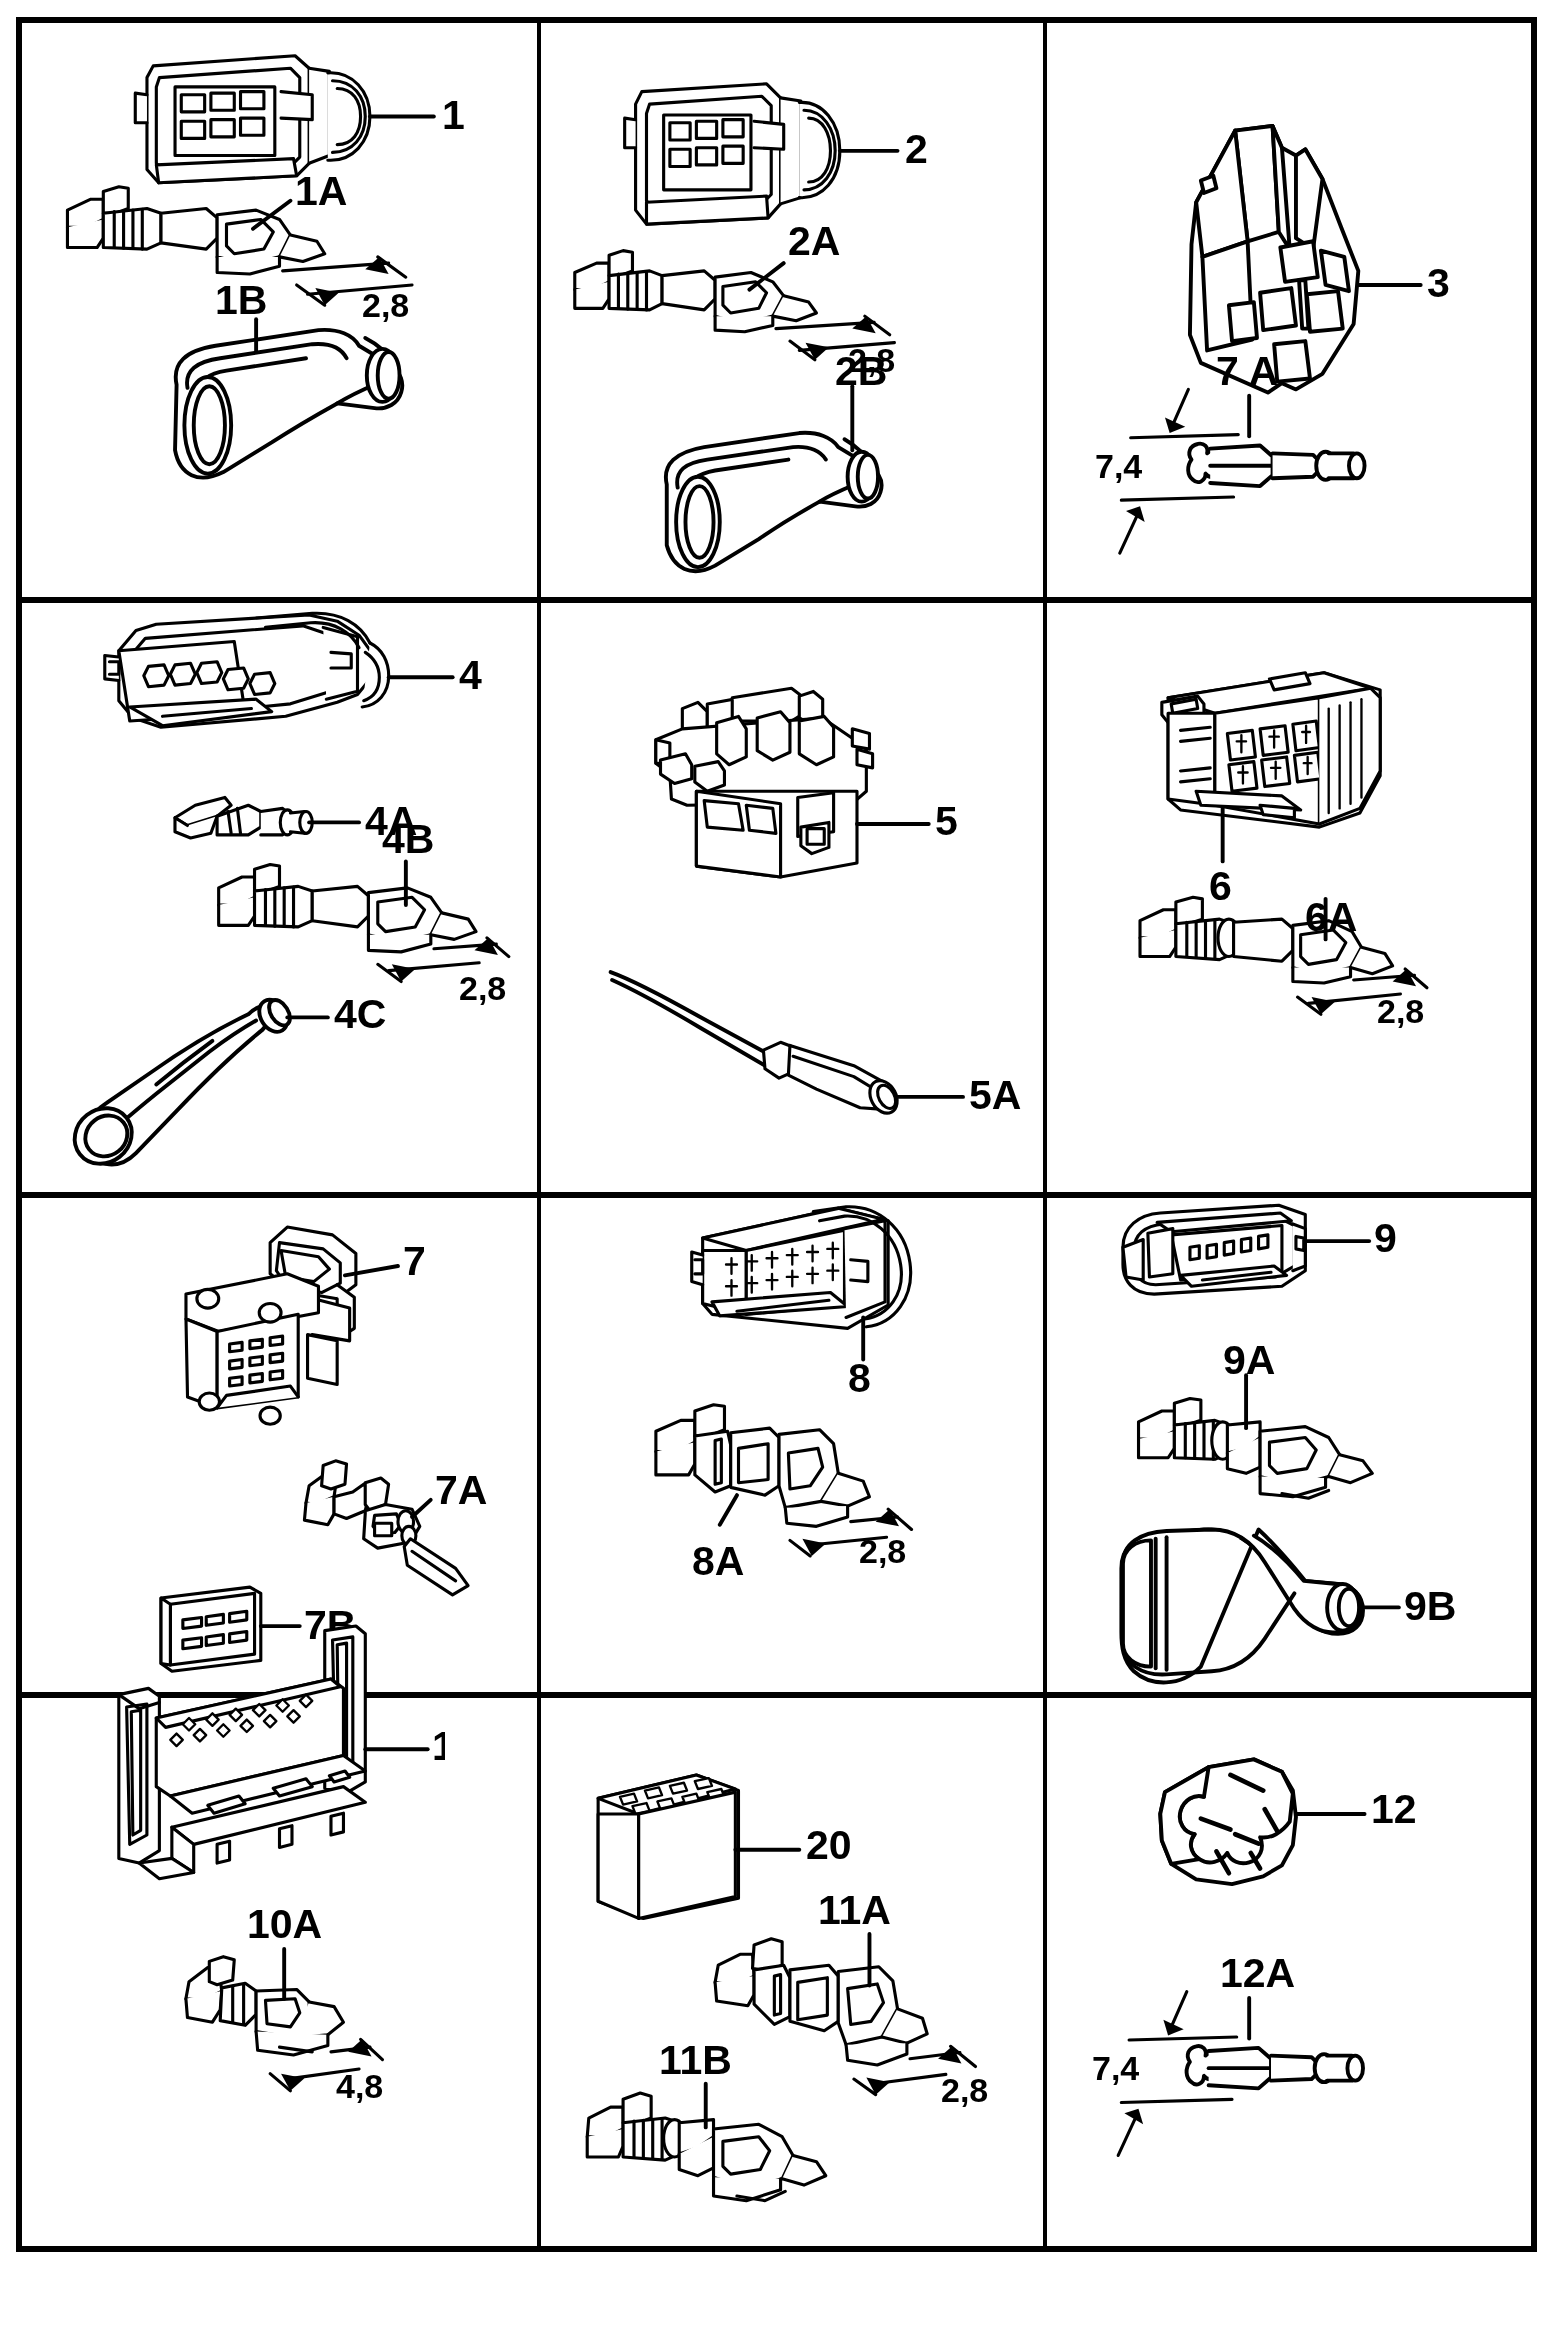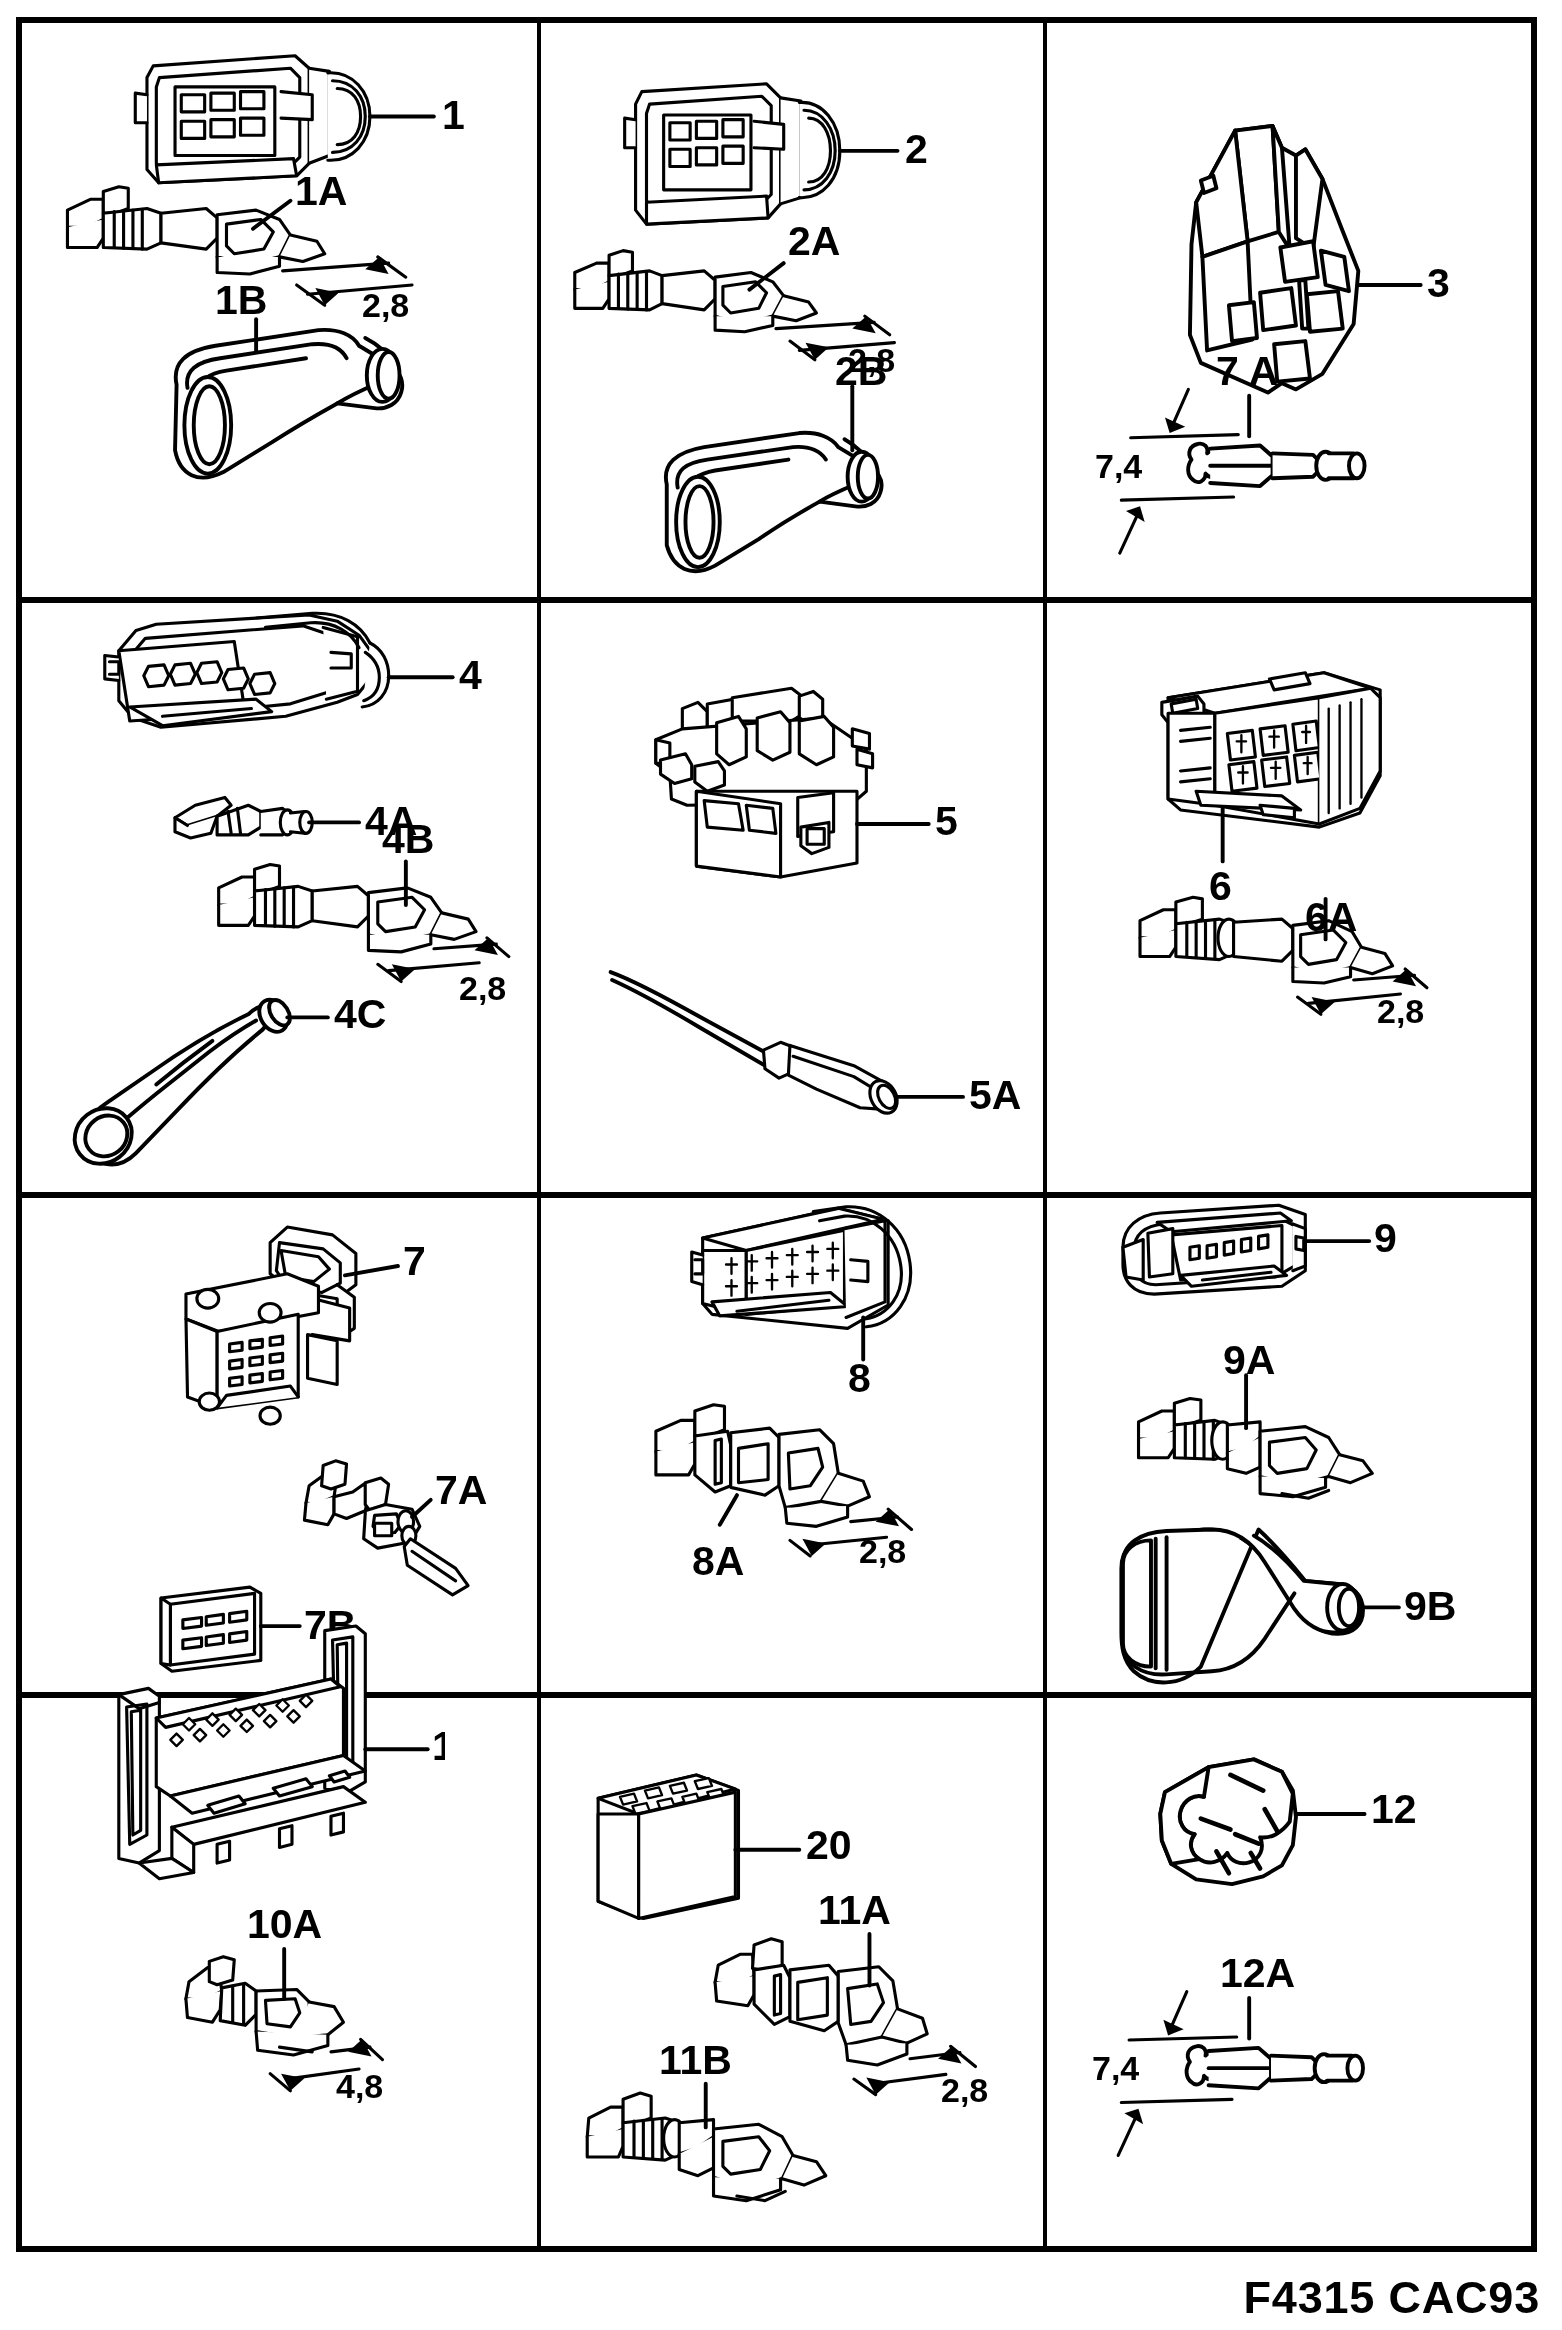--- a/index.html
+++ b/index.html
@@ -978,16 +978,15 @@
         </g>
         <polygon points="154,430 174,422 148,410" fill="#000"></polygon>
         <polygon points="116,524 98,530 122,544" fill="#000"></polygon>
       </svg>
     </div>
     <div class="lbl lbl-lg" style="left:323px; top:89px;">12</div>
     <div class="lbl lbl-lg" style="left:172px; top:253px;">12A</div>
     <div class="lbl dim" style="left:44px; top:351px;">7,4</div>
   </div>
 
-  <div id="footer">F4315 CAC93</div>
 
 </div>
 
 
 </body></html>

